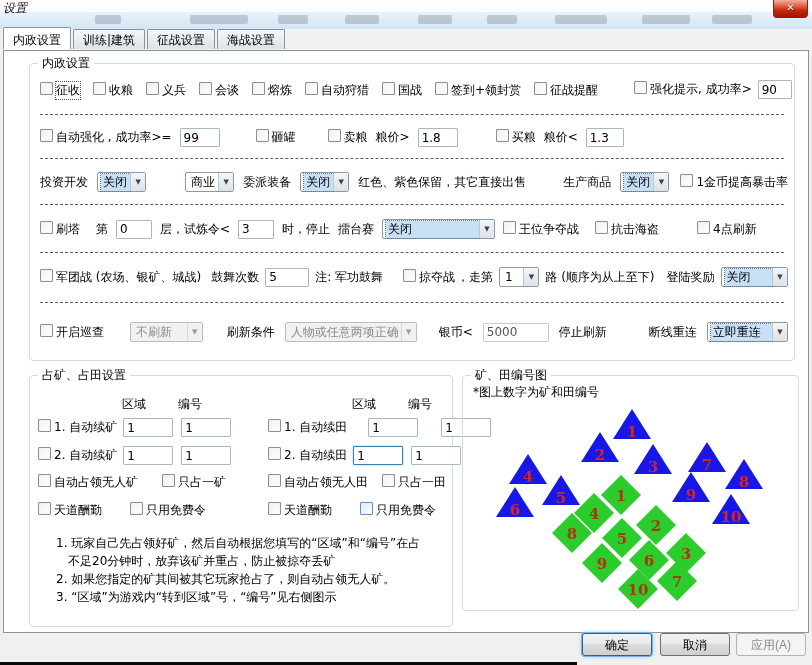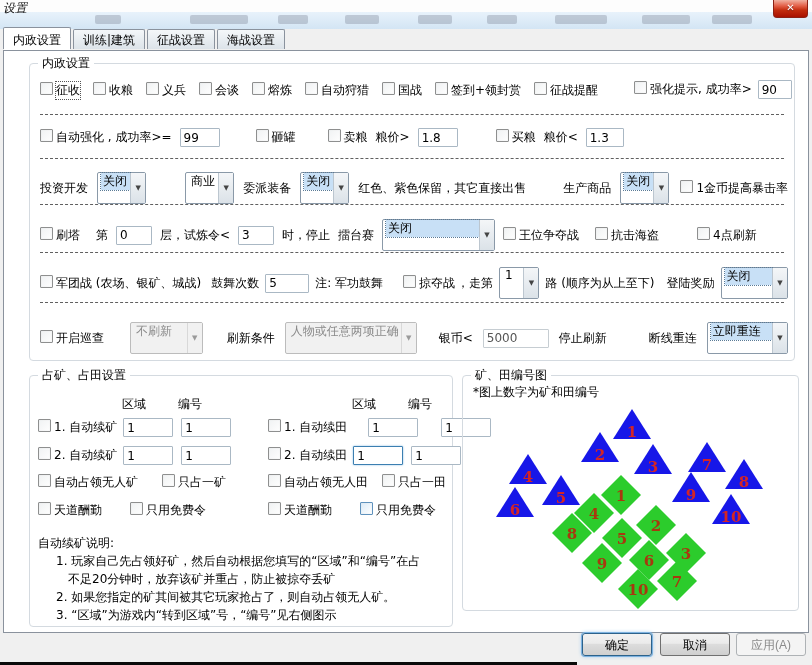--- a/index.html
+++ b/index.html
@@ -44,21 +44,21 @@
   .cblbl { white-space:nowrap; }
   .focusrect { outline:1px dotted #555; }
 
   
   .txt { height:19px; border:1px solid #aab8c4; border-radius:1px; background:#fff; padding:1px 3px;
          font:12px "DejaVu Sans","Liberation Sans",sans-serif; color:#000; }
   .txt.focus { border-color:#3c7fb1; box-shadow:0 0 2px #7fb6e0; }
   .txt.disabled { border-color:#c6cdd2; color:#555; }
 
   
-  .combo { display:inline-flex; align-items:flex-start; height:32px; border:1px solid #8a99a8; border-radius:2px;
+  .combo { display:inline-flex; align-items:center; height:20px; border:1px solid #8a99a8; border-radius:2px;
            background:#fff; padding-left:3px; cursor:pointer; }
   .combo .sel { flex:1; overflow:hidden; white-space:nowrap; padding:0 2px; }
   .combo.hl .sel { background:#c8e0f6; outline:1px dotted #5a7a96; }
   .combo .btn-arrow { width:15px; align-self:stretch; display:flex; align-items:center; justify-content:center;
                       background:linear-gradient(#f4f6f8,#dbe2e8); border-left:1px solid #bcc6cf;
                       font-size:7px; color:#444; }
   .combo.disabled { background:#f1f1f1; border-color:#bcbcbc; color:#8a8a8a; cursor:default; }
   .combo.disabled .btn-arrow { background:#f1f1f1; border-left-color:#d8d8d8; color:#9a9a9a; }
 
   
@@ -378,21 +378,20 @@
             <span class="box"></span>
           <span class="cblbl">天道酬勤</span>
           </span>
         <span class="cb">
             <span class="box blue"></span>
           <span class="cblbl">只用免费令</span>
           </span>
       </div>
 
       <div class="help">
-        <div class="help-line">自动续矿说明:</div>
         <div>
             <div class="help-line ind1">1. 玩家自己先占领好矿，然后自动根据您填写的“区域”和“编号”在占</div>
             <div class="help-line ind2">不足20分钟时，放弃该矿并重占，防止被掠夺丢矿</div>
             <div class="help-line ind1">2. 如果您指定的矿其间被其它玩家抢占了，则自动占领无人矿。</div>
             <div class="help-line ind1">3. “区域”为游戏内“转到区域”号，“编号”见右侧图示</div>
           </div>
       </div>
     </div>
 
     <div class="groupbox g3">

